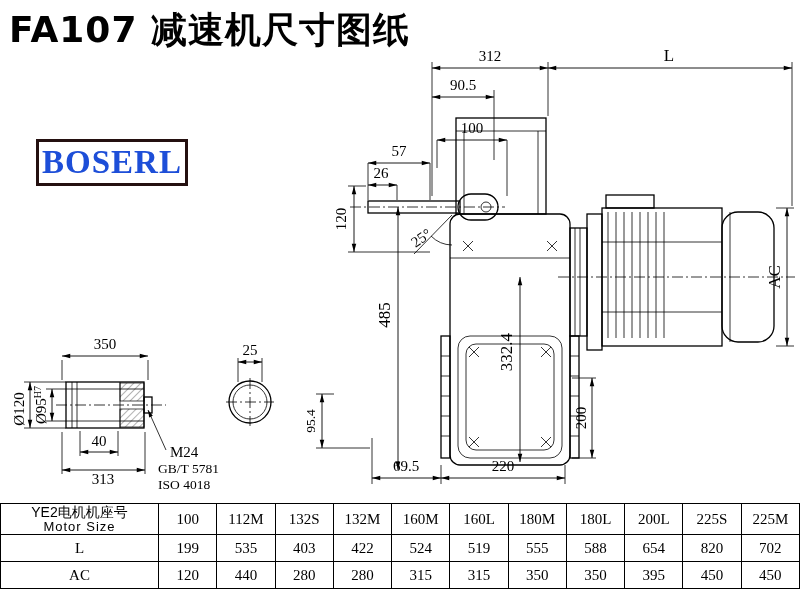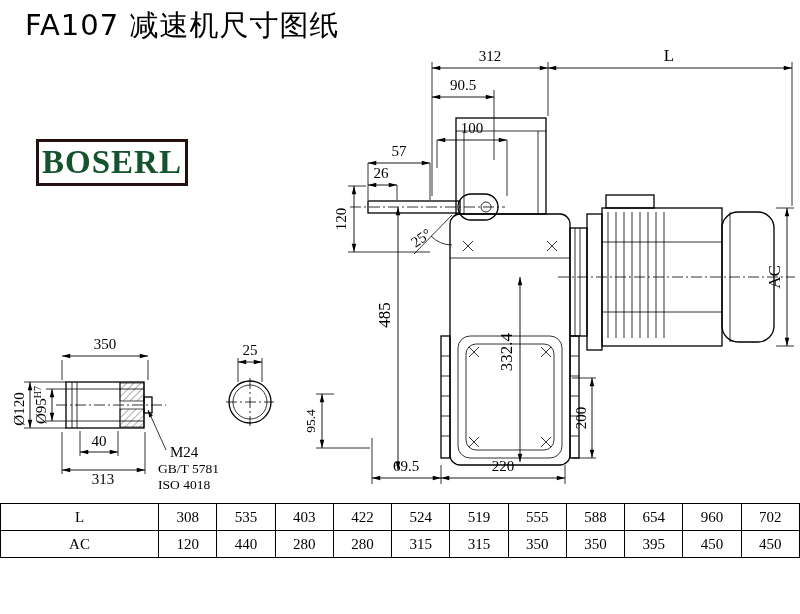--- a/index.html
+++ b/index.html
@@ -1,20 +1,20 @@
 <!DOCTYPE html>
 <html><head>
 <meta charset="utf-8">
 <style>
   *{margin:0;padding:0;box-sizing:border-box}
   html,body{width:800px;height:614px}
   body{position:relative;background:#fff;overflow:hidden;color:#000;font-family:"Liberation Sans",sans-serif}
-  .title{position:absolute;left:25px;top:6px;font-size:29px;font-weight:normal;letter-spacing:1px;font-family:"DejaVu Sans",sans-serif}
+  .title{position:absolute;left:9px;top:6px;font-size:36px;font-weight:bold;letter-spacing:1px;font-family:"DejaVu Sans",sans-serif}
   .logo{position:absolute;left:36px;top:139px;width:152px;height:47px;border:3px solid #241010;background:#fff;display:flex;align-items:center;justify-content:center}
-  .logo span{font-family:"Liberation Serif",serif;font-size:33px;font-weight:bold;color:#14532d;letter-spacing:1px}
+  .logo span{font-family:"Liberation Serif",serif;font-size:33px;font-weight:bold;color:#1d4ed8;letter-spacing:1px}
   svg.draw{position:absolute;left:0;top:0}
   .ol{fill:none;stroke:#000;stroke-width:1.3}
   .tn{fill:none;stroke:#000;stroke-width:0.8}
   .dm{fill:none;stroke:#000;stroke-width:0.9}
   .cl{fill:none;stroke:#000;stroke-width:0.8;stroke-dasharray:11 3 2 3}
   .tx{font-family:"Liberation Serif",serif;font-size:15px;fill:#000}
   .tb{font-size:17px}
   .tm{font-size:13.5px}
   table.dim-table{position:absolute;left:0;top:503px;width:800px;border-collapse:collapse;table-layout:fixed;text-align:center;font-family:"Liberation Serif",serif;font-size:15px}
   table.dim-table td{border:1px solid #000;height:27px;padding:0;vertical-align:middle}
@@ -238,32 +238,49 @@
     <text class="tx" text-anchor="middle" x="250" y="355">25</text>
   </g>
 </svg>
 
 <table class="dim-table">
   <colgroup>
     <col style="width:158px">
     <col span="11">
   </colgroup>
   <tbody>
+      <tr>
+    <td class="hd">
+      <div class="cn">YE2电机机座号</div>
+      <div class="en">Motor Size</div>
+    </td>
+    <td>100</td>
+    <td>112M</td>
+    <td>132S</td>
+    <td>132M</td>
+    <td>160M</td>
+    <td>160L</td>
+    <td>180M</td>
+    <td>180L</td>
+    <td>200L</td>
+    <td>225S</td>
+    <td>225M</td>
+  </tr>
   <tr>
     <td>L</td>
-    <td>308</td>
+    <td>199</td>
     <td>535</td>
     <td>403</td>
     <td>422</td>
     <td>524</td>
     <td>519</td>
     <td>555</td>
     <td>588</td>
     <td>654</td>
-    <td>960</td>
+    <td>820</td>
     <td>702</td>
   </tr>
   <tr>
     <td>AC</td>
     <td>120</td>
     <td>440</td>
     <td>280</td>
     <td>280</td>
     <td>315</td>
     <td>315</td>

